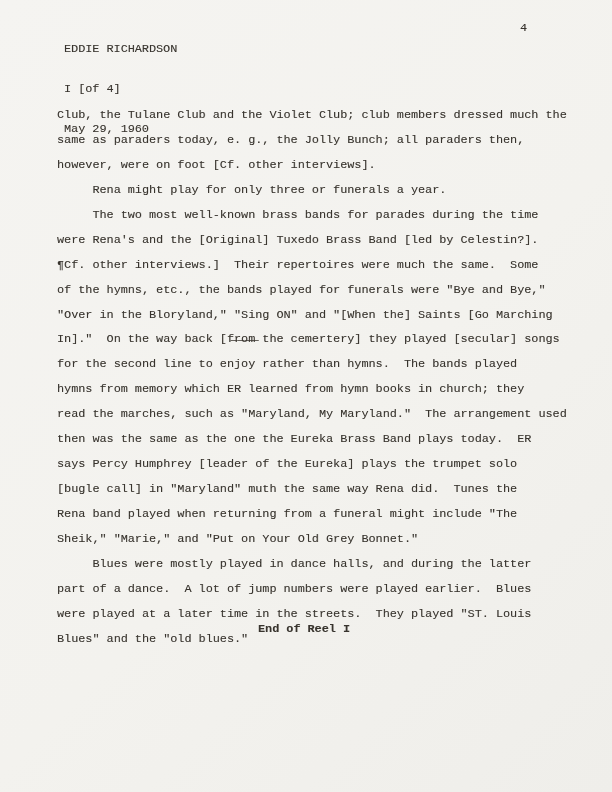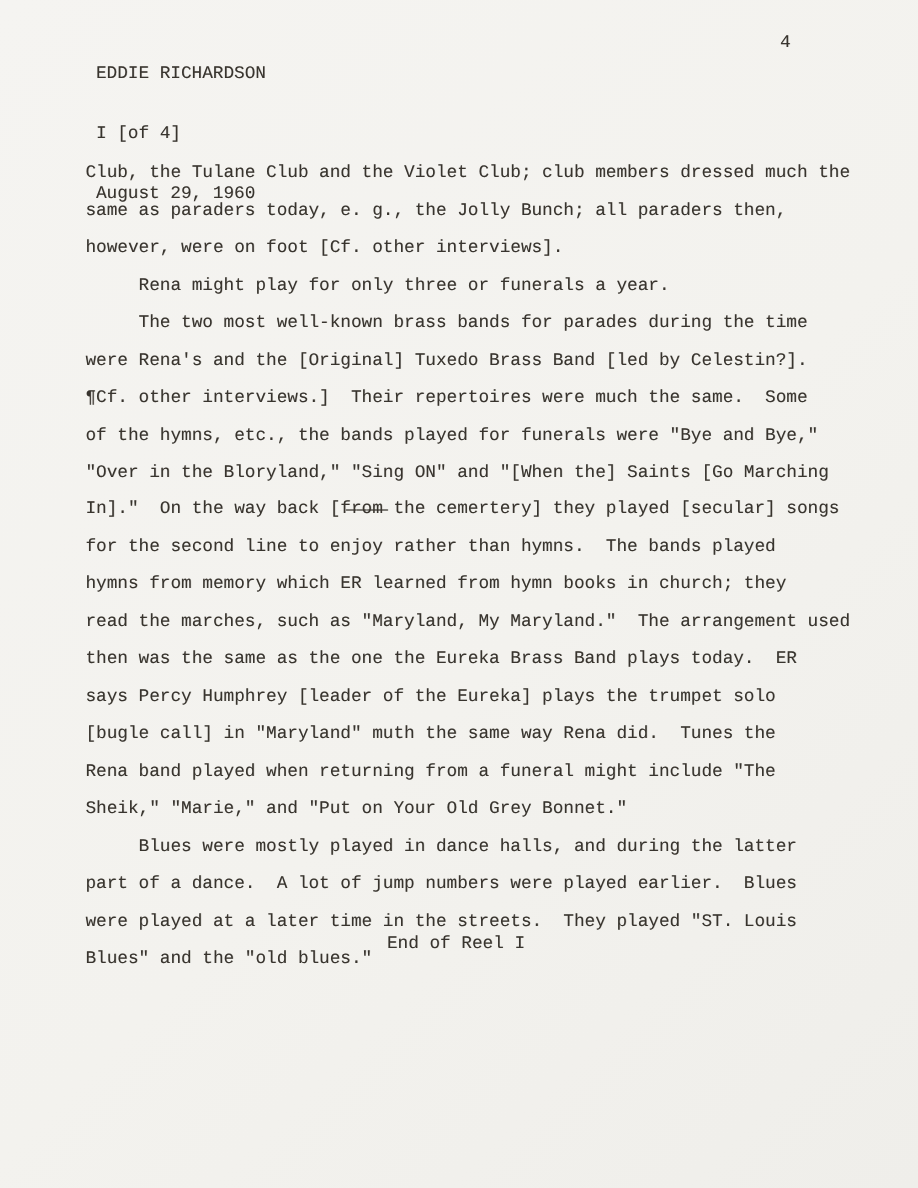--- a/index.html
+++ b/index.html
@@ -47,31 +47,32 @@
   .body-block .line {
     height: 24.95px;
     line-height: 24.95px;
   }
   .footer-line {
     position: absolute;
     left: 0;
     top: 622px;
     width: 608px;
     text-align: center;
+    font-weight: bold;
   }
 </style>
 </head>
 <body>
 
 <div class="page">
 
   <div class="header-block tw">
     <div>EDDIE RICHARDSON</div>
     <div>I [of 4]</div>
-    <div>August 29, 1960</div>
+    <div>May 29, 1960</div>
   </div>
 
   <div class="page-number tw">4</div>
 
   <div class="body-block tw"><div class="line">Club, the Tulane Club and the Violet Club; club members dressed much the</div><div class="line">same as paraders today, e. g., the Jolly Bunch; all paraders then,</div><div class="line">however, were on foot [Cf. other interviews].</div><div class="line">     Rena might play for only three or funerals a year.</div><div class="line">     The two most well-known brass bands for parades during the time</div><div class="line">were Rena's and the [Original] Tuxedo Brass Band [led by Celestin?].</div><div class="line">¶Cf. other interviews.]  Their repertoires were much the same.  Some</div><div class="line">of the hymns, etc., the bands played for funerals were "Bye and Bye,"</div><div class="line">"Over in the Bloryland," "Sing ON" and "[When the] Saints [Go Marching</div><div class="line">In]."  On the way back [f̶r̶o̶m̶ the cemertery] they played [secular] songs</div><div class="line">for the second line to enjoy rather than hymns.  The bands played</div><div class="line">hymns from memory which ER learned from hymn books in church; they</div><div class="line">read the marches, such as "Maryland, My Maryland."  The arrangement used</div><div class="line">then was the same as the one the Eureka Brass Band plays today.  ER</div><div class="line">says Percy Humphrey [leader of the Eureka] plays the trumpet solo</div><div class="line">[bugle call] in "Maryland" muth the same way Rena did.  Tunes the</div><div class="line">Rena band played when returning from a funeral might include "The</div><div class="line">Sheik," "Marie," and "Put on Your Old Grey Bonnet."</div><div class="line">     Blues were mostly played in dance halls, and during the latter</div><div class="line">part of a dance.  A lot of jump numbers were played earlier.  Blues</div><div class="line">were played at a later time in the streets.  They played "ST. Louis</div><div class="line">Blues" and the "old blues."</div></div>
 
   <div class="footer-line tw">End of Reel I</div>
 
 </div>
 

